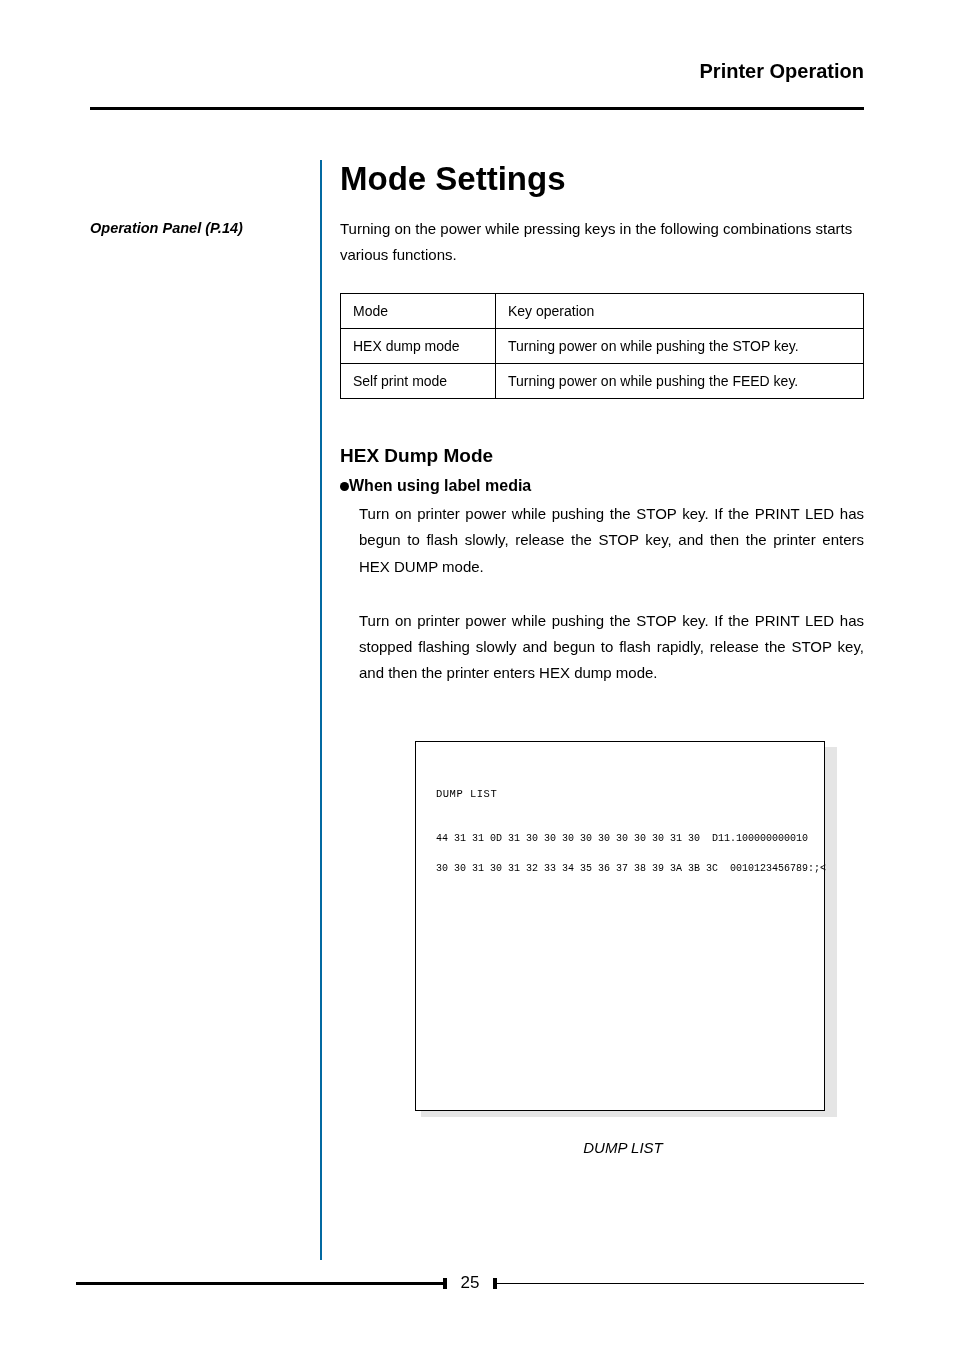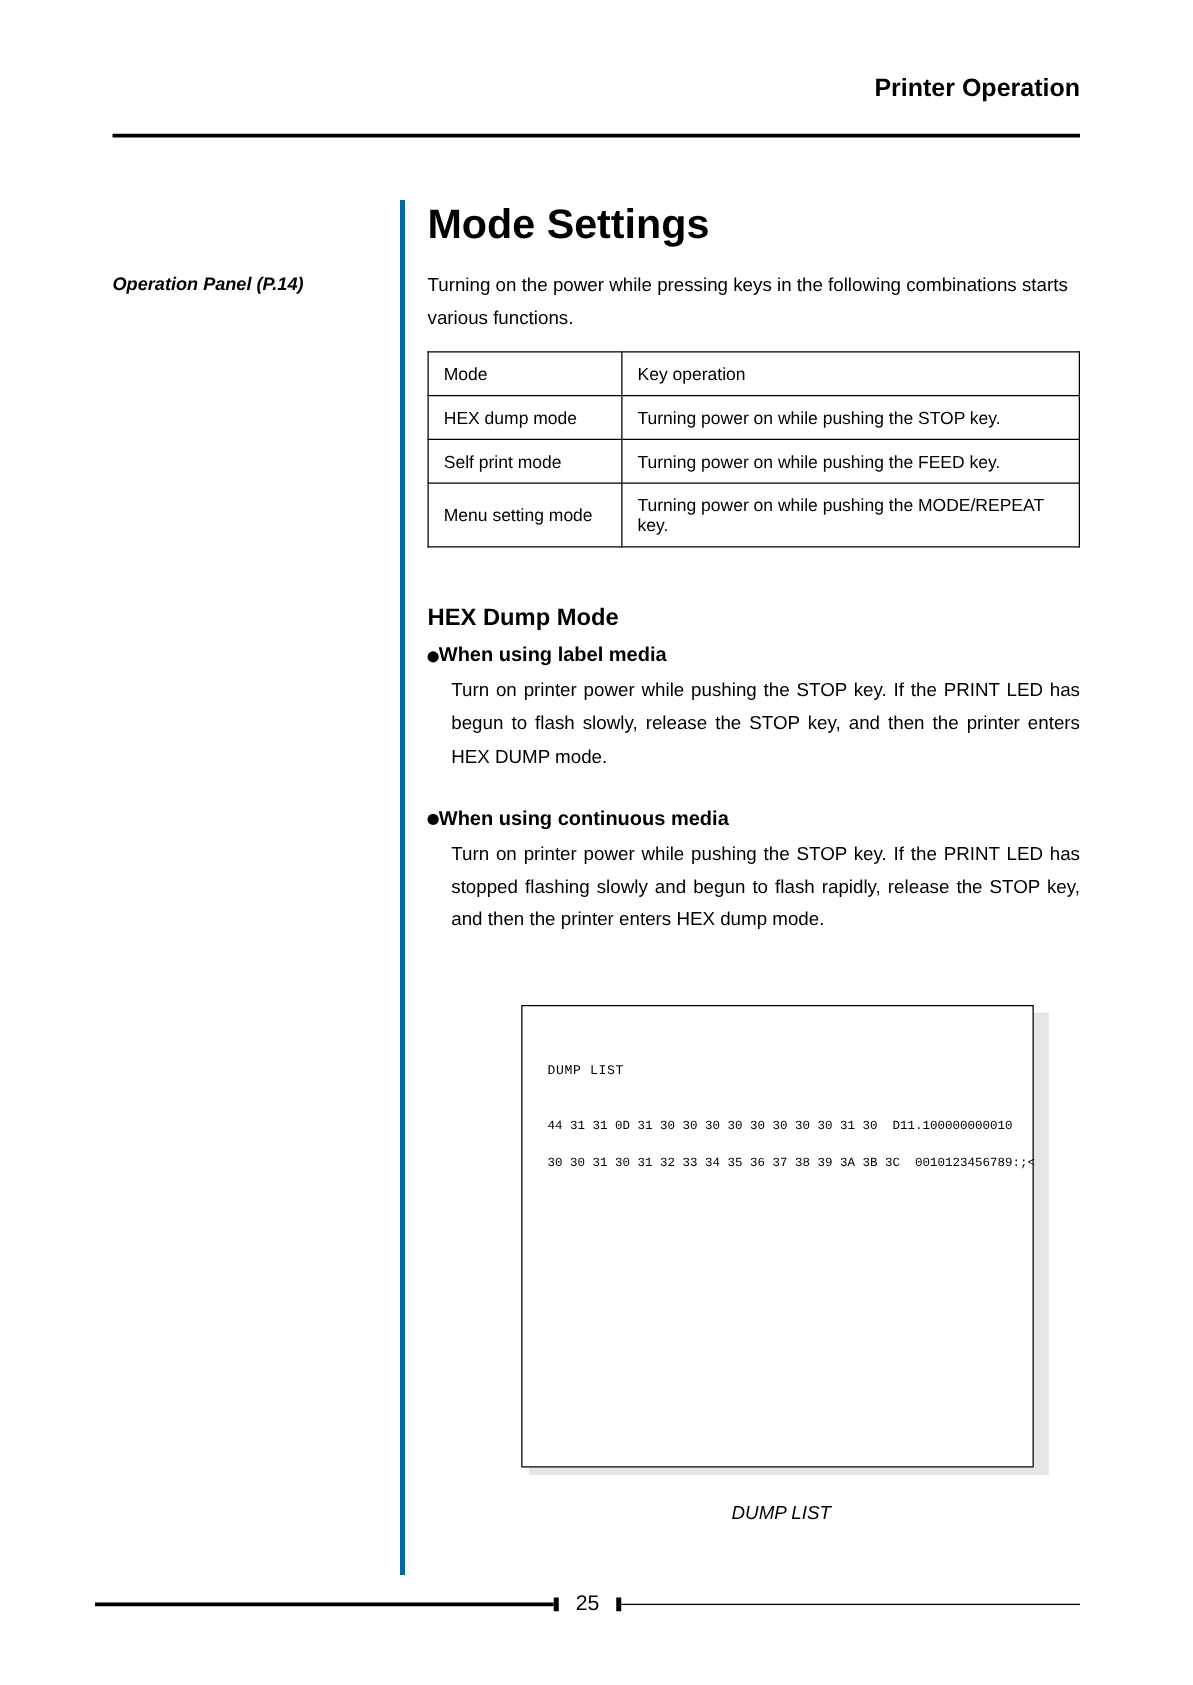--- a/index.html
+++ b/index.html
@@ -34,33 +34,33 @@
     flex-shrink: 0;
     padding-top: 60px;
   }
   .side-ref {
     font-style: italic;
     font-weight: bold;
     font-size: 14.5px;
   }
   .main-col {
     flex: 1;
-    border-left: 4px solid #0369a1;
+    border-left: 2px solid #0369a1;
     padding-left: 18px;
     min-height: 1100px;
   }
   .h1 {
     font-size: 33px;
     font-weight: bold;
     margin-bottom: 18px;
   }
   .intro {
     font-size: 15px;
     line-height: 1.7;
-    margin-bottom: 14px;
+    margin-bottom: 26px;
   }
   table.modes {
     width: 100%;
     border-collapse: collapse;
     font-size: 14px;
     margin-bottom: 46px;
   }
   table.modes td {
     border: 1px solid #000;
     padding: 9px 12px;
@@ -181,39 +181,31 @@
           <td>Key operation</td>
         </tr>
         <tr>
           <td class="c1">HEX dump mode</td>
           <td>Turning power on while pushing the STOP key.</td>
         </tr>
         <tr>
           <td class="c1">Self print mode</td>
           <td>Turning power on while pushing the FEED key.</td>
         </tr>
-        <tr>
-          <td class="c1">Menu setting mode</td>
-          <td>Turning power on while pushing the MODE/REPEAT key.</td>
-        </tr>
       </tbody>
         </table>
 
       <div class="h2">HEX Dump Mode</div>
 
       <div class="bullet-row">
         <div class="bullet-dot"></div>
         <div class="bullet-label">When using label media</div>
       </div>
       <div class="body-text">Turn on printer power while pushing the STOP key. If the PRINT LED has begun to flash slowly, release the STOP key, and then the printer enters HEX DUMP mode.</div>
 
-      <div class="bullet-row">
-        <div class="bullet-dot"></div>
-        <div class="bullet-label">When using continuous media</div>
-      </div>
       <div class="body-text">Turn on printer power while pushing the STOP key. If the PRINT LED has stopped flashing slowly and begun to flash rapidly, release the STOP key, and then the printer enters HEX dump mode.</div>
 
       <div class="dump-wrap">
         <div class="dump-shadow">
           <div class="dump-box">
 <div class="dump-title">DUMP LIST</div>
 <div>44 31 31 0D 31 30 30 30 30 30 30 30 30 31 30  D11.100000000010</div>
 <div>30 30 31 30 31 32 33 34 35 36 37 38 39 3A 3B 3C  0010123456789:;&lt;</div>
           </div>
         </div>

